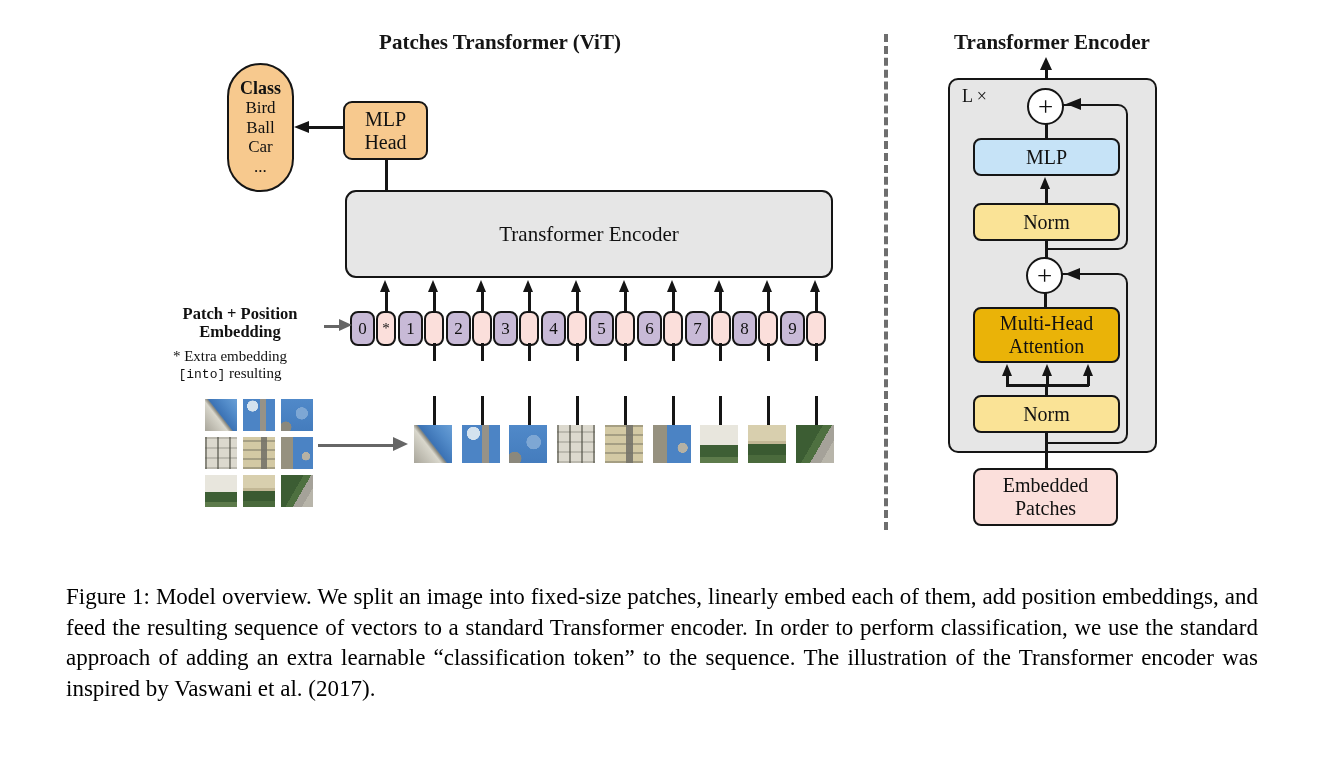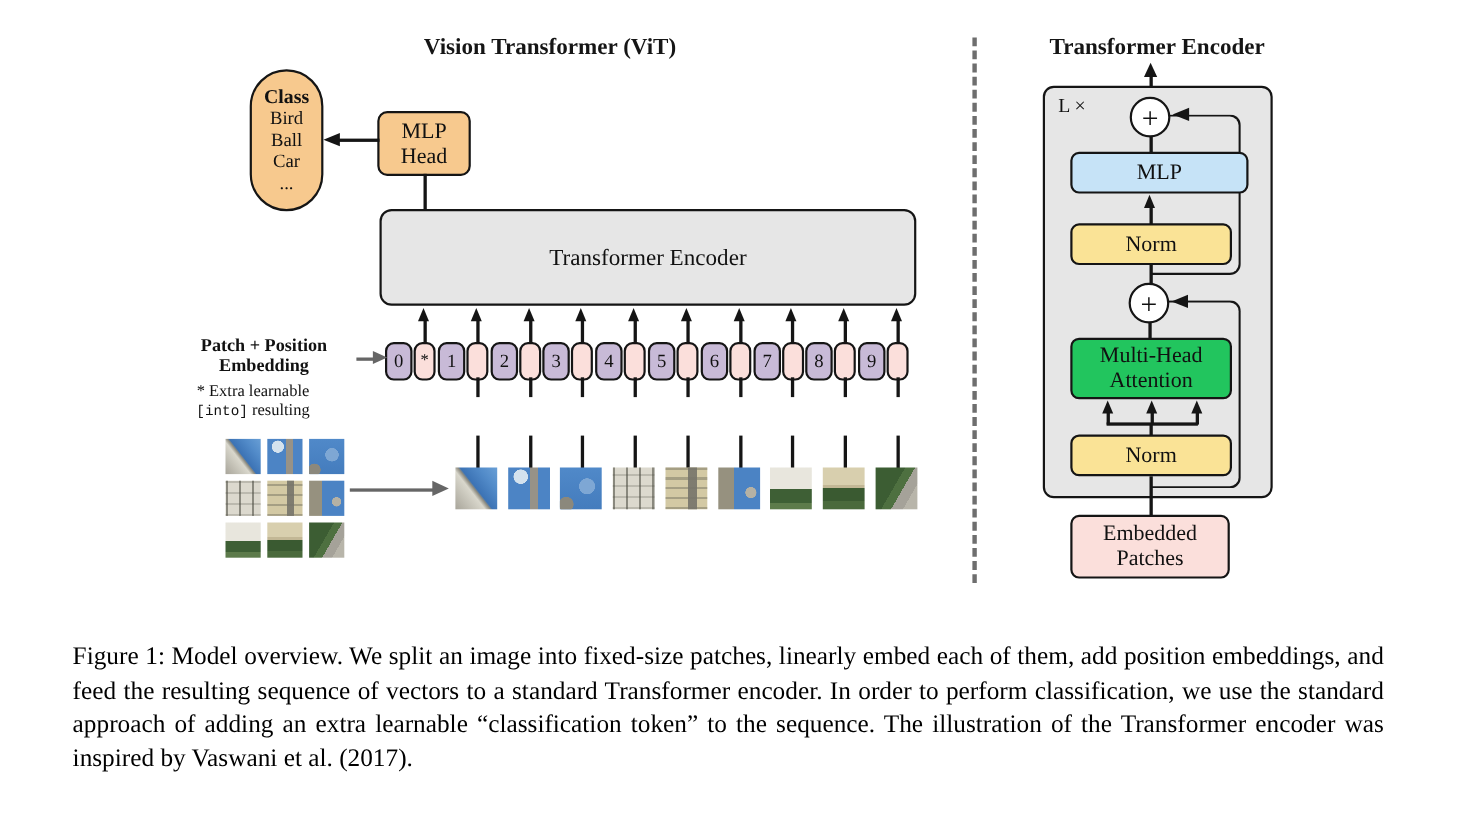--- a/index.html
+++ b/index.html
@@ -8,21 +8,21 @@
   .abs{position:absolute;}
   .panel-title{position:absolute;font-weight:bold;font-size:21px;text-align:center;color:#151515;}
   .box{position:absolute;border:2px solid #151515;display:flex;align-items:center;justify-content:center;
        text-align:center;box-sizing:border-box;font-size:20px;line-height:23px;}
   .r9{border-radius:9px;}
   .orange{background:#F7C98E;}
   .grayfill{background:#E6E6E6;}
   .pinkfill{background:#FBDFDB;}
   .bluefill{background:#C6E3F7;}
   .yellowfill{background:#FAE396;}
-  .greenfill{background:#22c55e;}
+  .greenfill{background:#eab308;}
   .vline{position:absolute;width:2.5px;background:#151515;}
   .hline{position:absolute;height:2.5px;background:#151515;}
   .tri-up{position:absolute;width:0;height:0;border-left:5.5px solid transparent;
           border-right:5.5px solid transparent;border-bottom:12px solid #151515;}
   .tri-left{position:absolute;width:0;height:0;border-top:6.5px solid transparent;
           border-bottom:6.5px solid transparent;border-right:15px solid #151515;}
   .gray-hline{position:absolute;height:3px;background:#666;}
   .gray-tri-right{position:absolute;width:0;height:0;border-top:7px solid transparent;
           border-bottom:7px solid transparent;border-left:15px solid #666;}
   .token-pair{position:absolute;top:311px;display:flex;align-items:center;}
@@ -58,21 +58,21 @@
           text-align:justify;color:#000;}
   .note{position:absolute;left:150px;top:348px;width:160px;text-align:center;font-size:15px;line-height:17px;}
   .mono{font-family:"Liberation Mono",monospace;font-size:13px;}
   .z2{z-index:2;}
 </style>
 </head>
 <body>
 
 <div class="canvas">
 
-  <div class="panel-title" style="left:300px;top:30px;width:400px;">Vision Transformer (ViT)</div>
+  <div class="panel-title" style="left:300px;top:30px;width:400px;">Patches Transformer (ViT)</div>
 
   <div class="box orange r9" style="left:343px;top:101px;width:85px;height:59px;border-width:2.5px;padding:0 10px;">MLP Head</div>
 
   <div class="box orange" style="left:227px;top:63px;width:67px;height:129px;border-radius:34px;border-width:2.5px;">
     <div style="line-height:19.5px;font-size:17px;">
       <div style="font-weight:bold;font-size:18px;">Class</div>
       <div>Bird</div>
       <div>Ball</div>
       <div>Car</div>
       <div>...</div>
@@ -146,21 +146,21 @@
   <div class="token-pair" style="left:780px;">
     <div class="pos-pill">9</div>
     <div class="patch-pill"></div>
   </div>
 
   <div class="abs" style="left:160px;top:305px;width:160px;text-align:center;font-weight:bold;font-size:16.5px;line-height:18px;">Patch + Position Embedding</div>
   <div class="gray-hline" style="left:324px;top:325px;width:16px;"></div>
   <div class="gray-tri-right" style="left:339px;top:319px;border-left-width:13px;border-top-width:6px;border-bottom-width:6px;"></div>
 
   <div class="note">
-    <div>* Extra learnable</div>
+    <div>* Extra embedding</div>
     <div><span class="mono">[into]</span><span> resulting</span></div>
   </div>
 
   <div class="vline" style="left:433px;top:343px;height:18px;"></div>
   <div class="vline" style="left:481px;top:343px;height:18px;"></div>
   <div class="vline" style="left:528px;top:343px;height:18px;"></div>
   <div class="vline" style="left:576px;top:343px;height:18px;"></div>
   <div class="vline" style="left:624px;top:343px;height:18px;"></div>
   <div class="vline" style="left:672px;top:343px;height:18px;"></div>
   <div class="vline" style="left:719px;top:343px;height:18px;"></div>
@@ -220,21 +220,21 @@
   <div class="plus-circle" style="left:1027px;top:88px;">+</div>
   <div class="plus-circle" style="left:1026px;top:257px;">+</div>
 
   <div class="vline" style="left:1045px;top:124px;height:15px;"></div>
   <div class="tri-up" style="left:1040px;top:177px;"></div>
   <div class="vline" style="left:1045px;top:188px;height:16px;"></div>
   <div class="vline" style="left:1045px;top:240px;height:18px;"></div>
   <div class="vline" style="left:1044px;top:293px;height:15px;"></div>
   <div class="vline" style="left:1045px;top:433px;height:36px;"></div>
 
-  <div class="box bluefill z2" style="left:973px;top:138px;width:162px;height:38px;border-radius:8px;">MLP</div>
+  <div class="box bluefill z2" style="left:973px;top:138px;width:147px;height:38px;border-radius:8px;">MLP</div>
   <div class="box yellowfill z2" style="left:973px;top:203px;width:147px;height:38px;border-radius:8px;">Norm</div>
   <div class="box greenfill z2" style="left:973px;top:307px;width:147px;height:56px;border-radius:8px;padding:0 14px;">Multi-Head Attention</div>
   <div class="box yellowfill z2" style="left:973px;top:395px;width:147px;height:38px;border-radius:8px;">Norm</div>
 
   <div class="tri-up" style="left:1002px;top:364px;"></div>
   <div class="tri-up" style="left:1042px;top:364px;"></div>
   <div class="tri-up" style="left:1083px;top:364px;"></div>
   <div class="vline" style="left:1006px;top:375px;height:11px;"></div>
   <div class="vline" style="left:1046px;top:375px;height:11px;"></div>
   <div class="vline" style="left:1087px;top:375px;height:11px;"></div>

